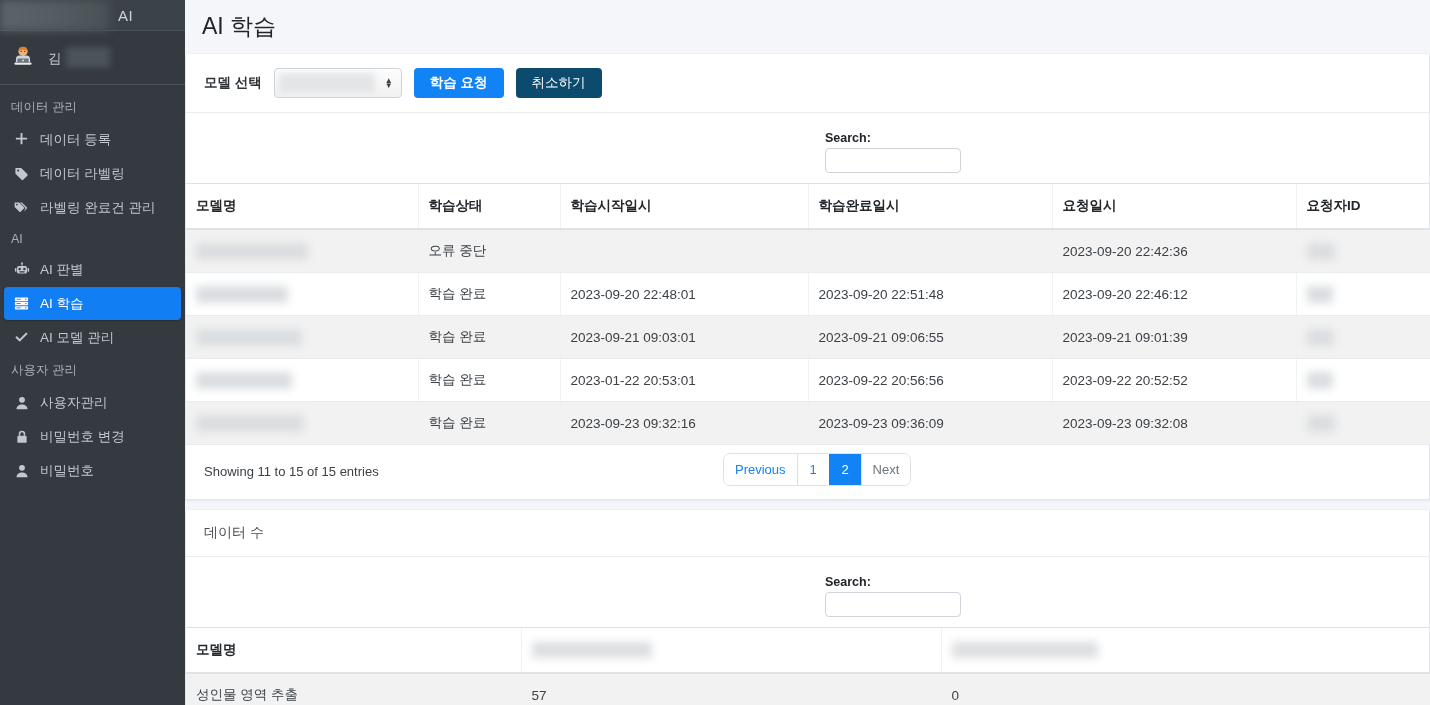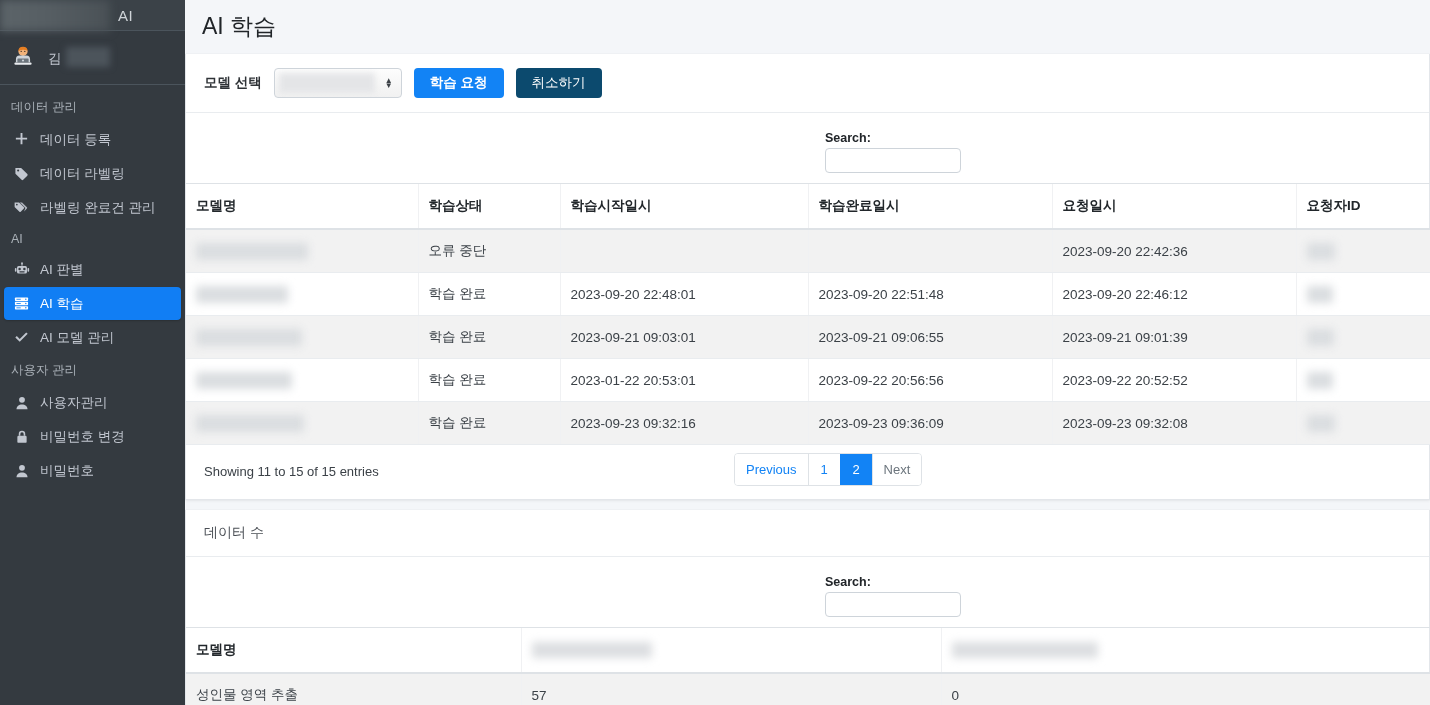--- a/index.html
+++ b/index.html
@@ -260,21 +260,21 @@
     color: #3b4147;
   }
   .pagination {
     position: absolute;
     display: flex;
     border: 1px solid #dee2e6;
     border-radius: 4px;
     overflow: hidden;
     top: 8px;
   }
-  .pg1 { left: 548px; }
+  .pg1 { left: 537px; border-radius: 7px; }
   .page-btn {
     min-width: 32px;
     height: 31px;
     display: flex; align-items: center; justify-content: center;
     padding: 0 11px;
     font-size: 13px;
     color: #1283f5;
     background: #fff;
     border-left: 1px solid #dee2e6;
     cursor: pointer;

